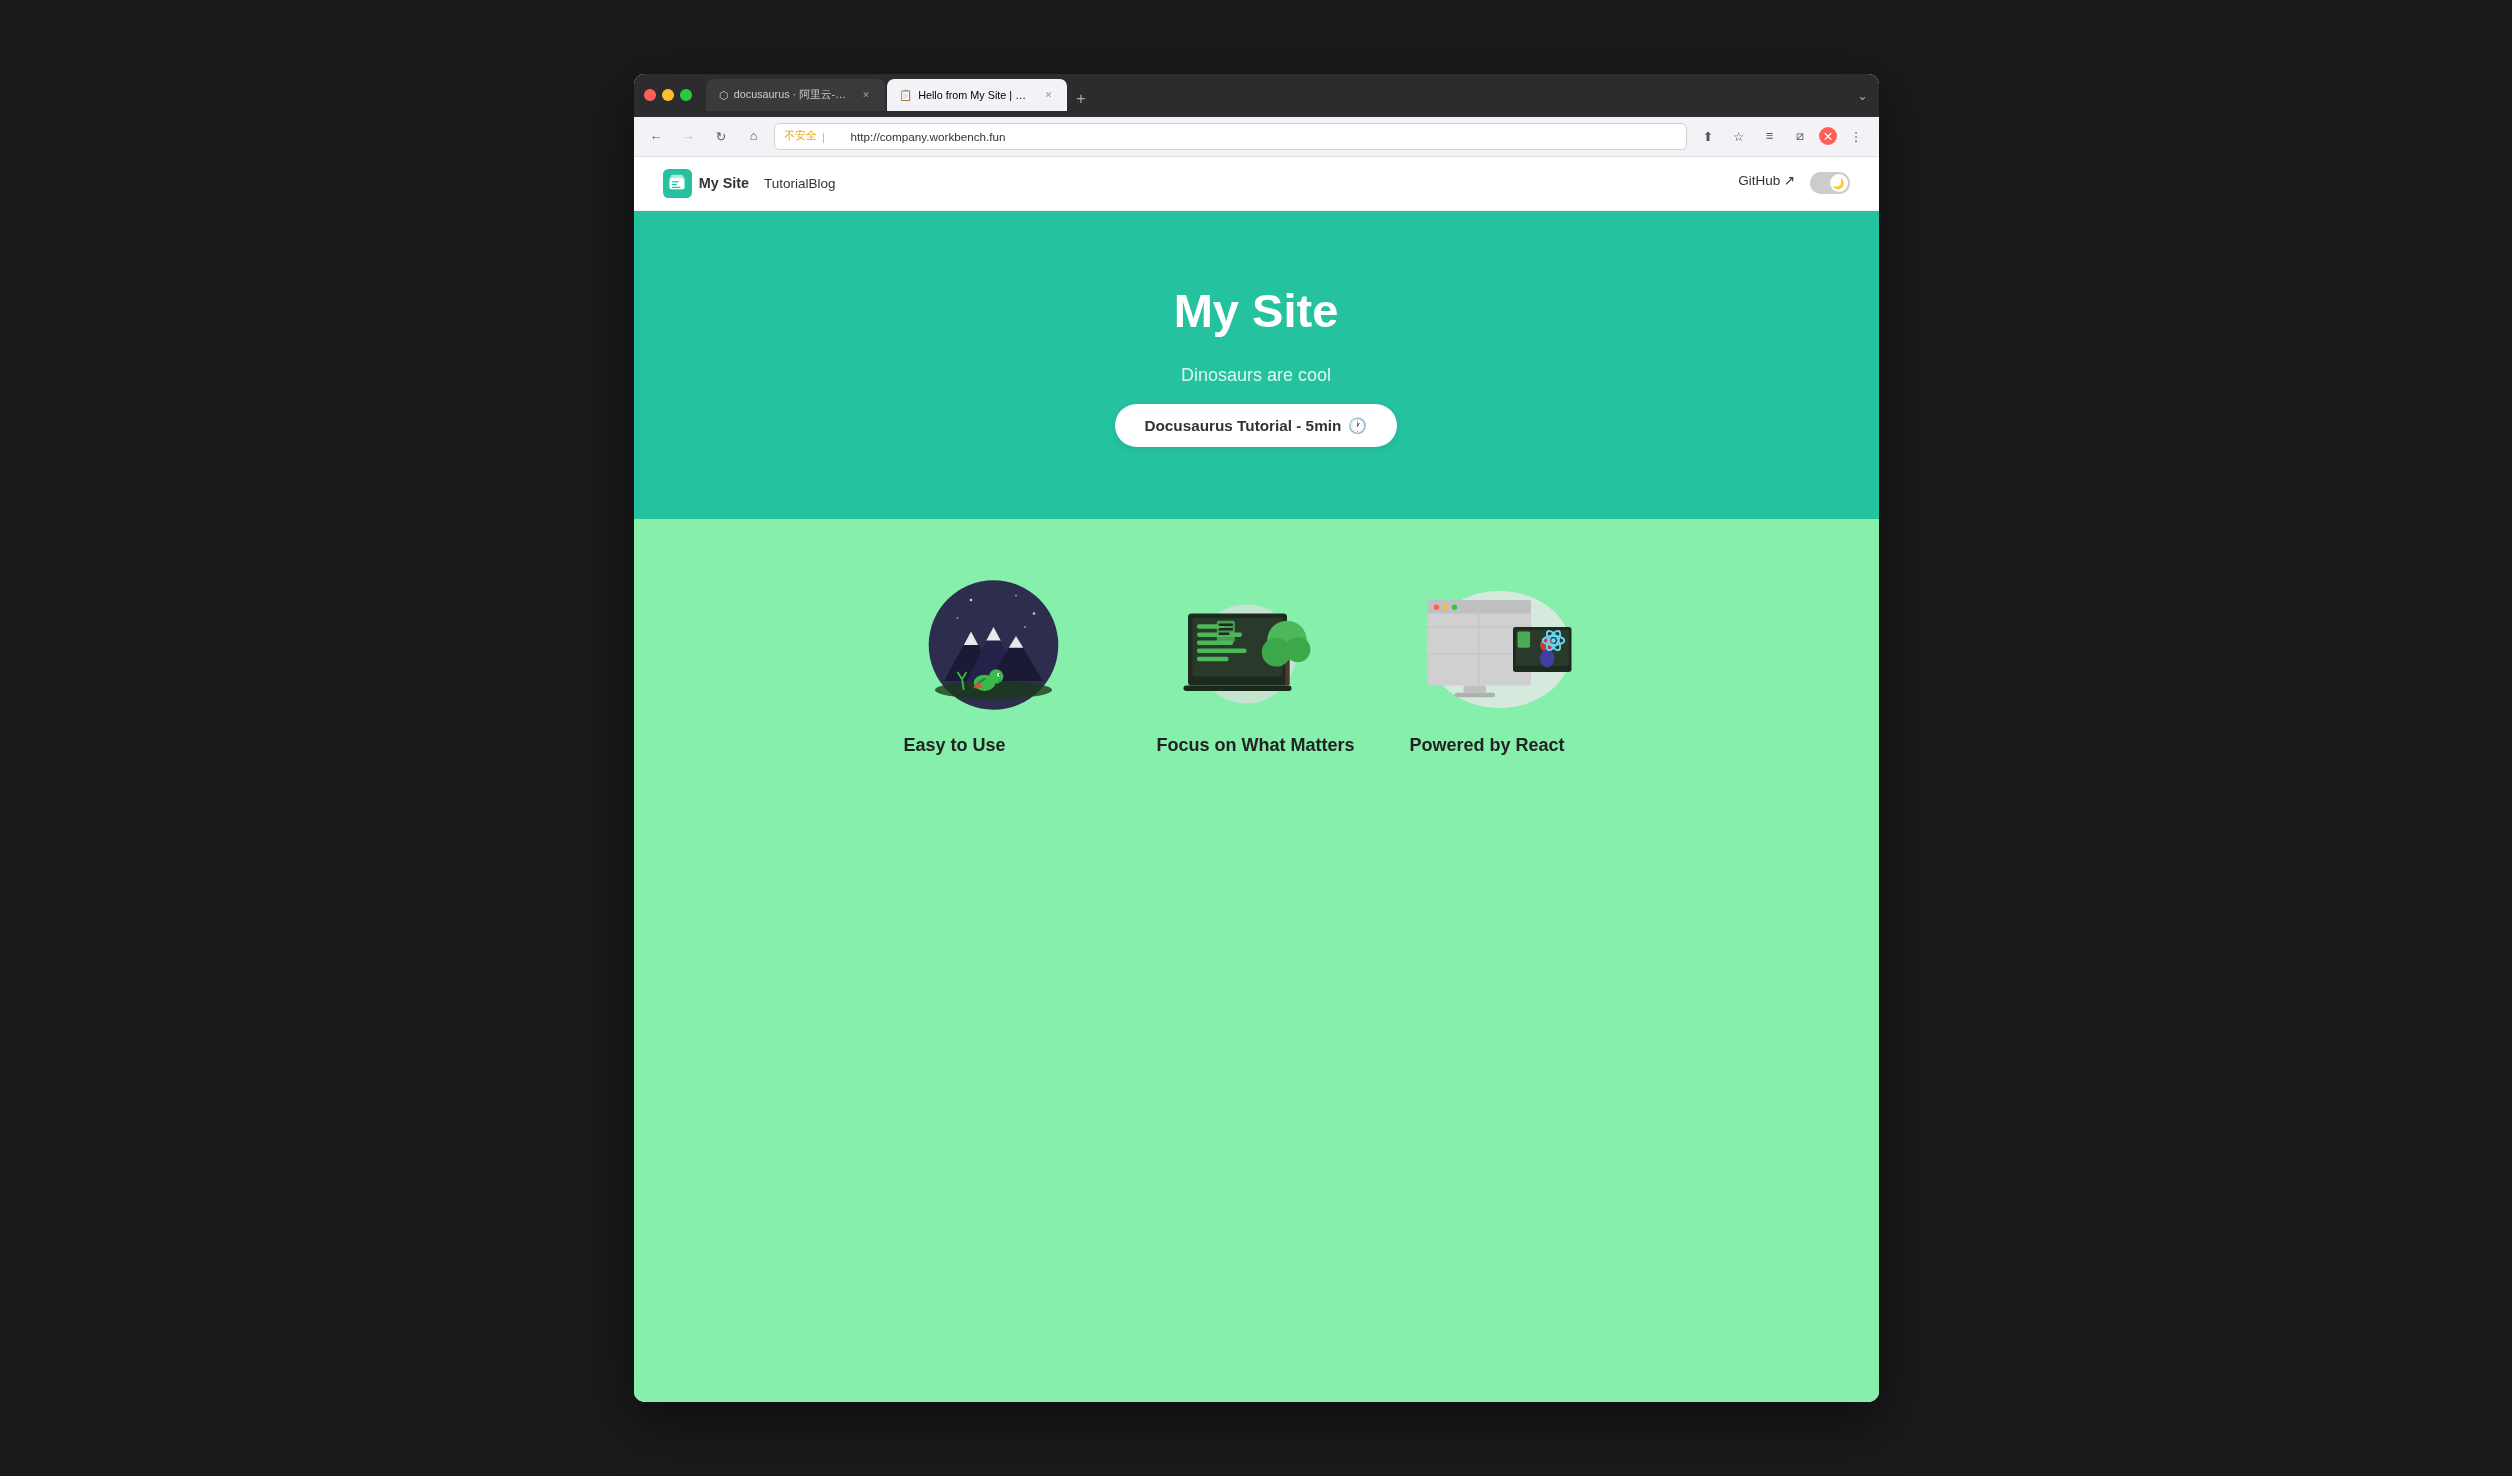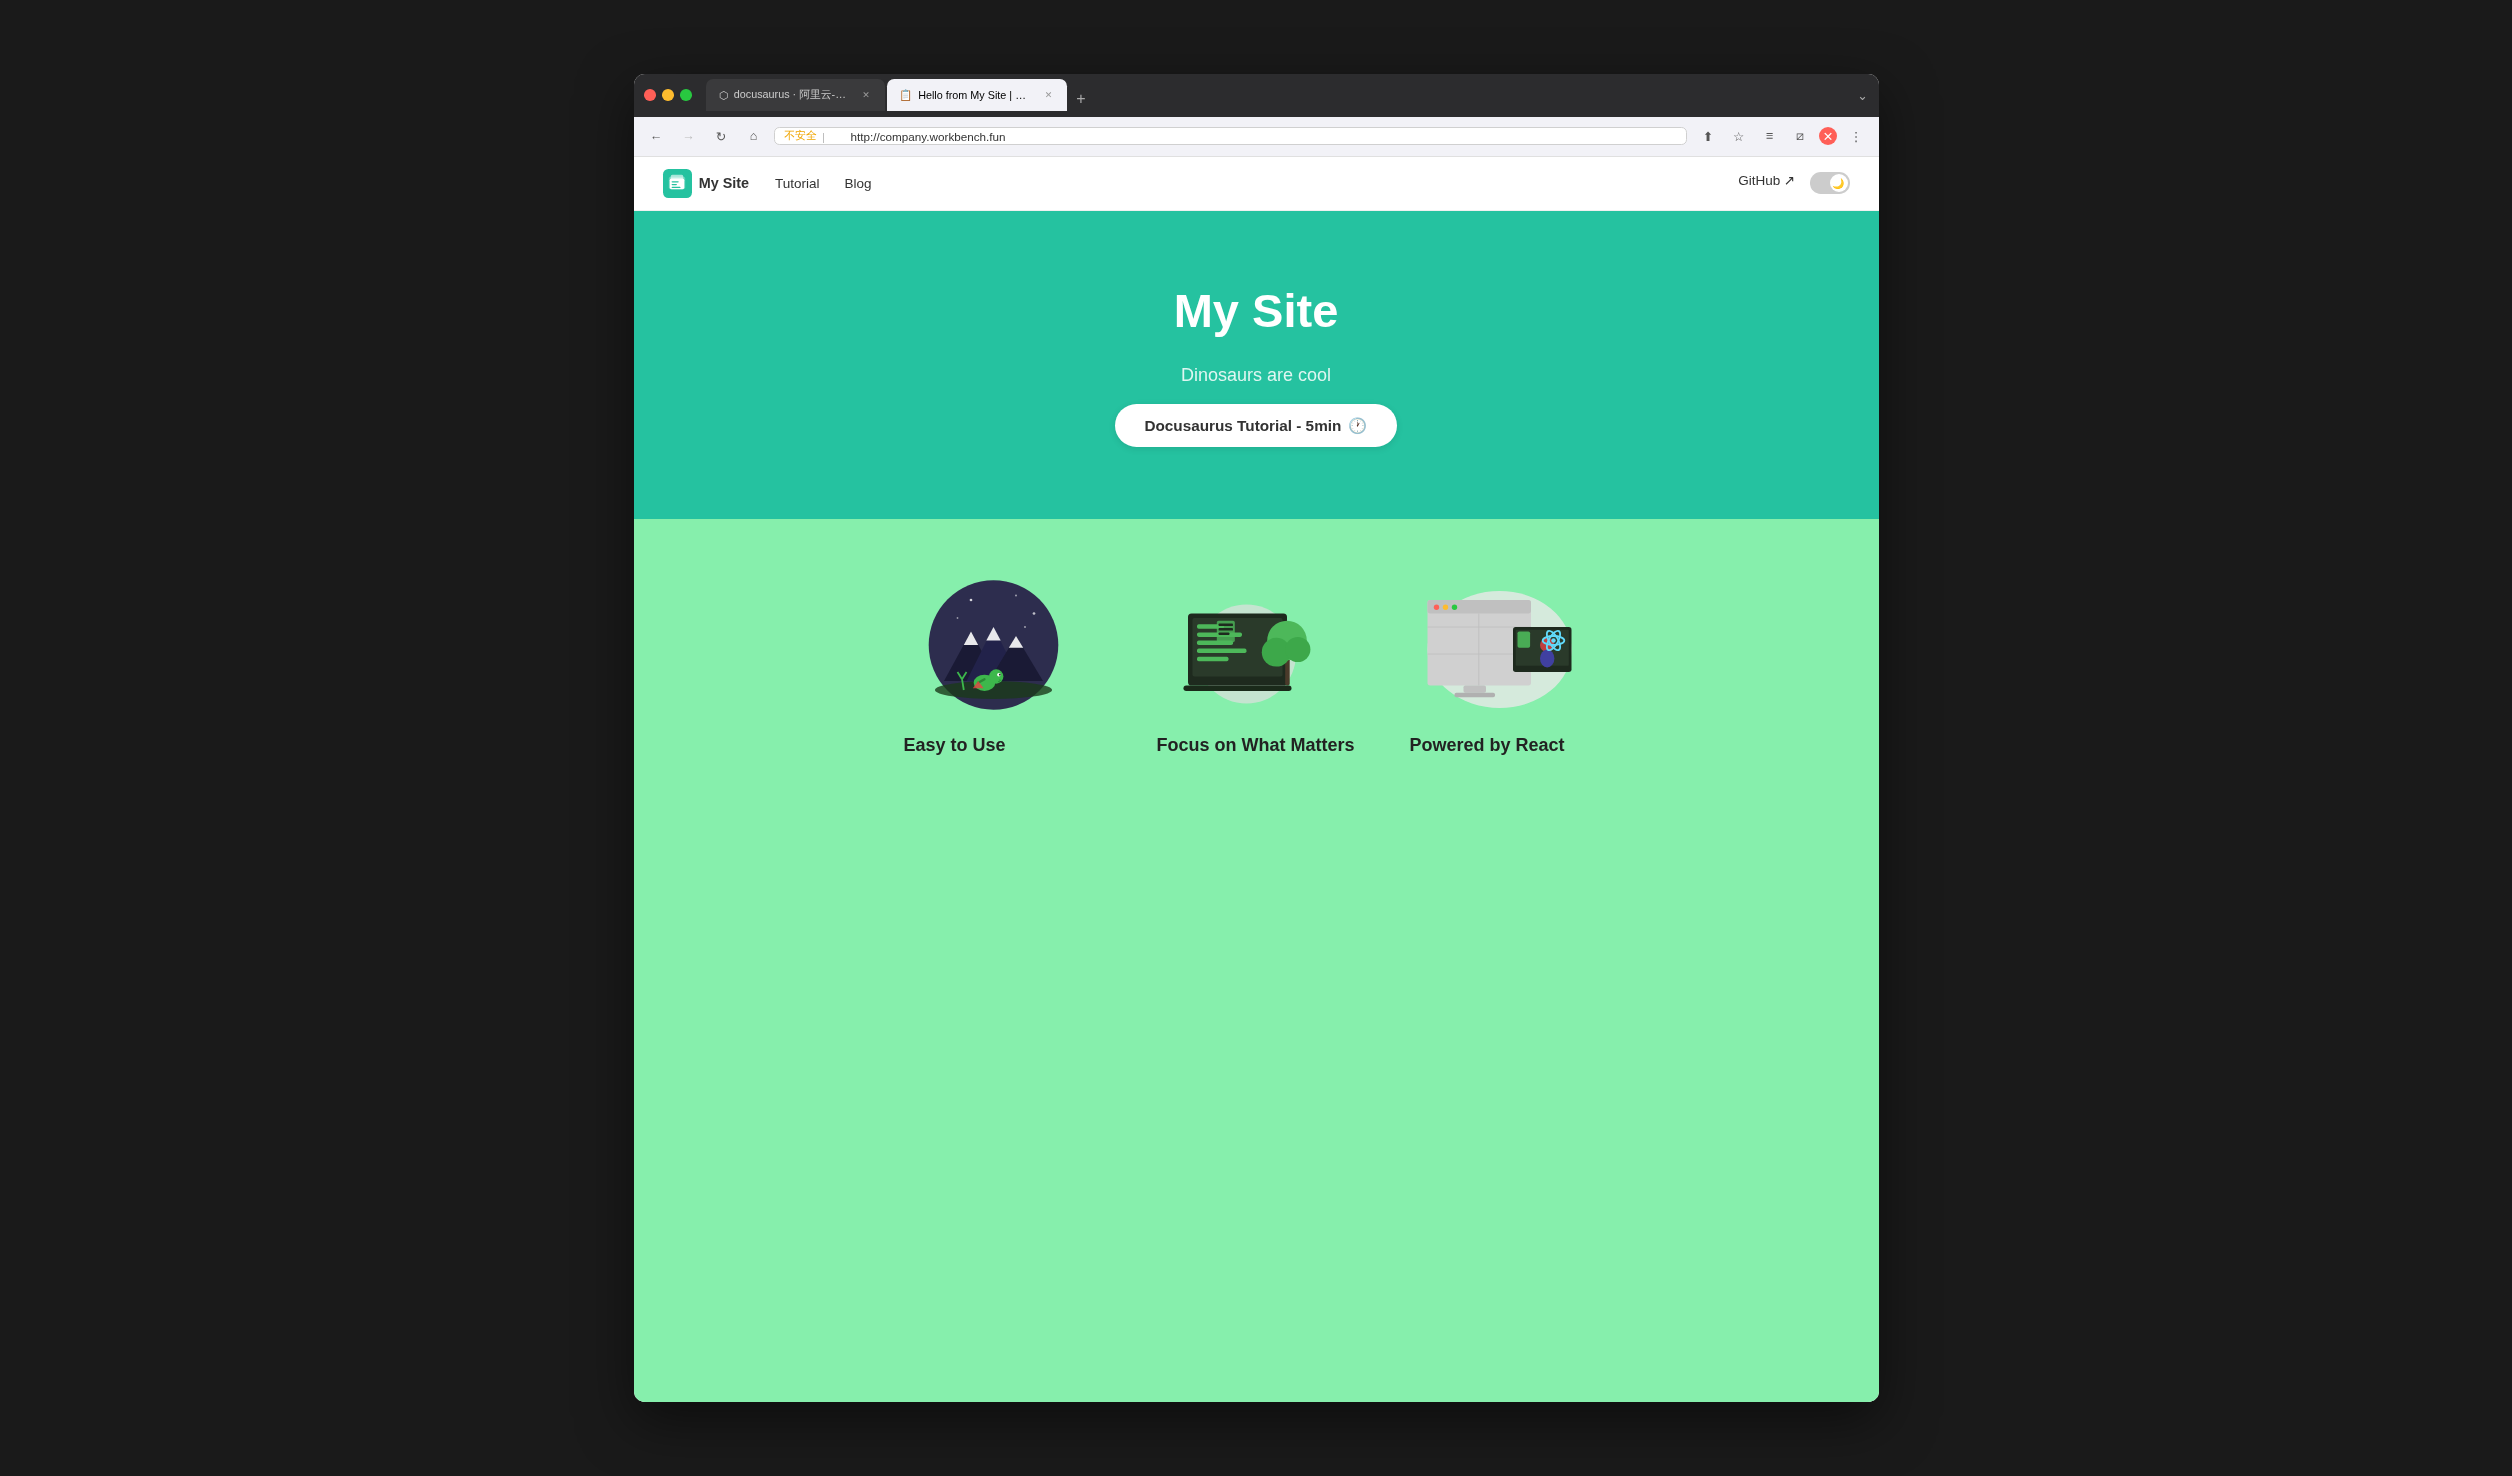--- a/index.html
+++ b/index.html
@@ -132,21 +132,21 @@
       display: flex;
       align-items: center;
       justify-content: center;
       color: #555;
       font-size: 12.6px;
     }
     .nav-btn.disabled { color: #bbb; cursor: default; }
 
     .url-bar {
       flex: 1;
-      height: 18px;
+      height: 27px;
       background: white;
       border: 0.9px solid #d0d0d0;
       border-radius: 5.4px;
       display: flex;
       align-items: center;
       padding: 0 9px;
       gap: 5.4px;
       font-size: 11.7px;
       color: #333;
     }
@@ -223,22 +223,21 @@
       display: flex;
       align-items: center;
       justify-content: center;
       color: white;
       font-size: 14.4px;
       position: relative;
     }
 
     .site-nav-links {
       display: flex;
-      gap: 25px;
-      margin-left: 26px;
+      margin-left: 15px;
     }
 
     .site-nav-link {
       font-size: 13.5px;
       color: #333;
       text-decoration: none;
       cursor: pointer;
     }
 
     .site-nav-right {

